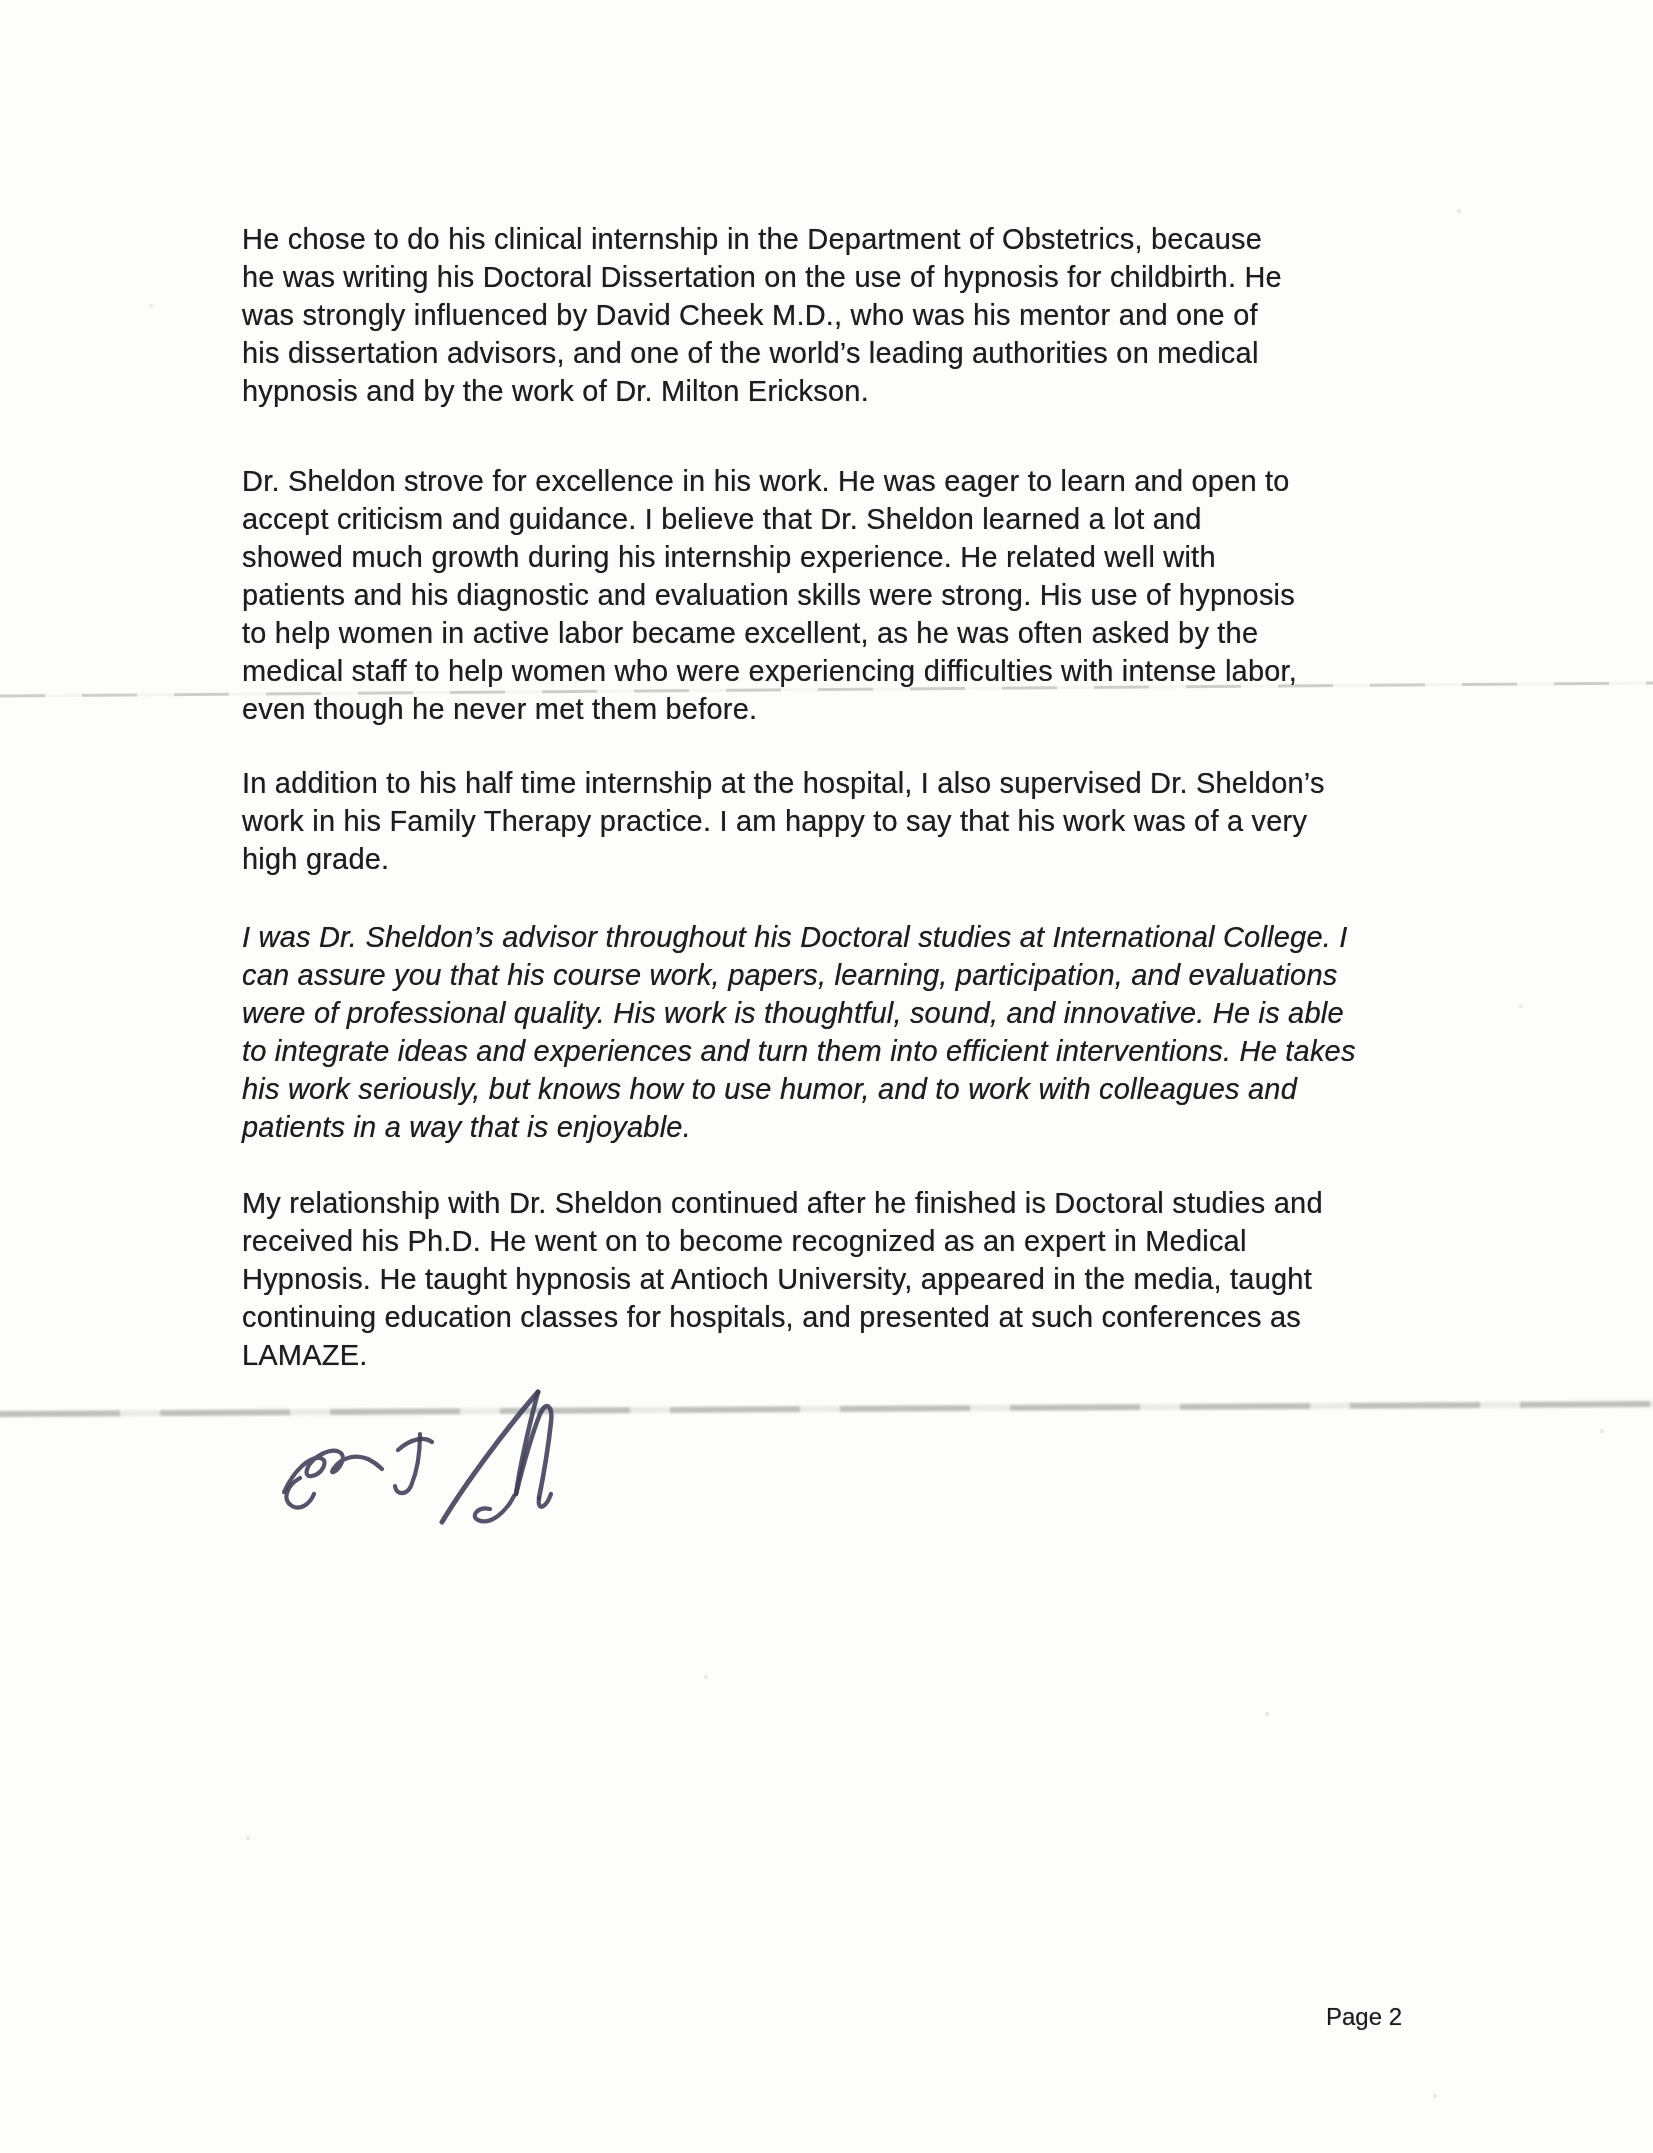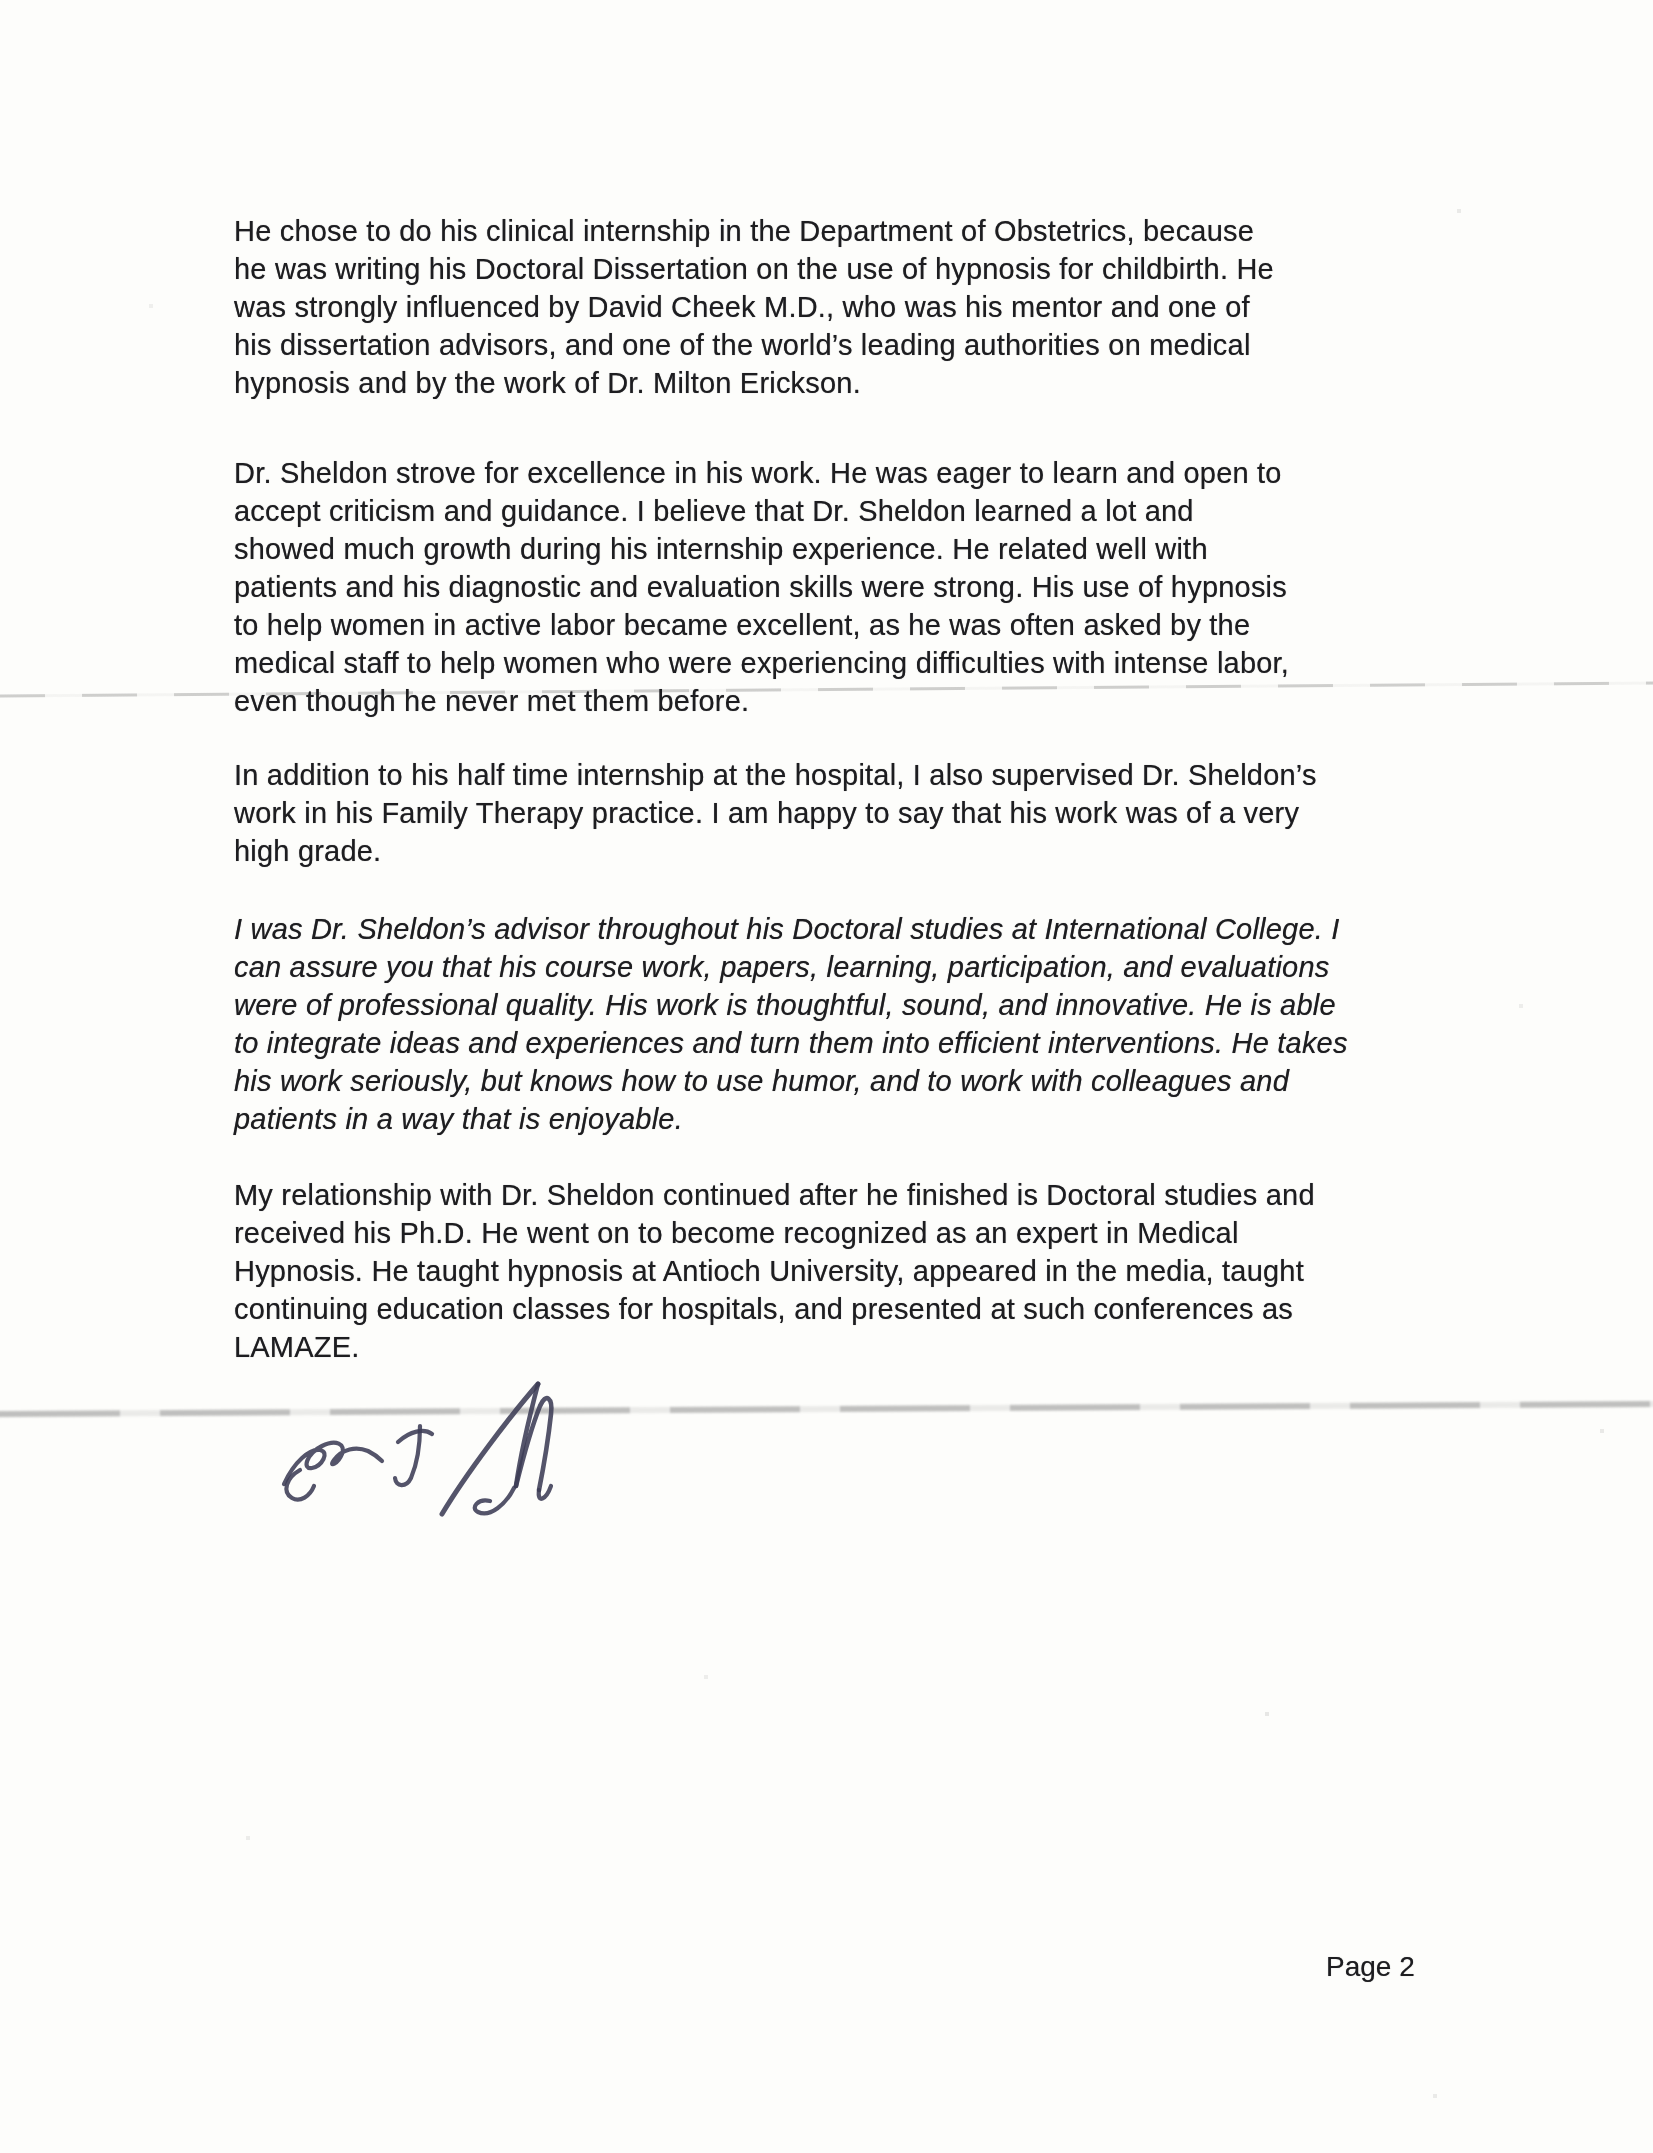--- a/index.html
+++ b/index.html
@@ -30,21 +30,21 @@
       1601px 1430px 0 1px rgba(120,120,120,.15),
       150px 305px 0 1px rgba(120,120,120,.10),
       1434px 2095px 0 1px rgba(120,120,120,.14);
   }
   .letter {
     position: absolute;
     left: 234px; top: 212px; width: 1280px;
     font-size: 29px; line-height: 38px; letter-spacing: 0.2px;
   }
   .letter p {
-    margin: 0;
+    margin: 8px;
     white-space: pre-line;
     text-shadow: 0 0 0.7px rgba(25,25,28,0.65);
   }
   .para-1 { margin-bottom: 52px !important; }
   .para-2 { margin-bottom: 36px !important; }
   .para-3 { margin-bottom: 40px !important; }
   .para-4 { margin-bottom: 38px !important; font-style: italic; }
   .para-5 { margin-bottom: 40px !important; }
   .para-6 { margin-bottom: 38px !important; }
   .closing-line { margin-bottom: 46px !important; }
@@ -77,22 +77,22 @@
   .crease-lower {
     top: 1406px; height: 6px;
     transform: rotate(-0.35deg);
     background: repeating-linear-gradient(90deg,
       rgba(105,105,105,0.42) 0px, rgba(105,105,105,0.42) 130px,
       rgba(105,105,105,0.12) 130px, rgba(105,105,105,0.12) 170px);
     filter: blur(1px);
   }
   .page-number {
     position: absolute;
-    left: 1326px; top: 1948px;
-    font-size: 28px; line-height: 38px;
+    left: 1326px; top: 1998px;
+    font-size: 24px; line-height: 38px;
     text-shadow: 0 0 0.7px rgba(25,25,28,0.6);
   }
 </style>
 </head>
 <body>
 
 <div class="page">
 
   <div class="speckles"></div>
 

